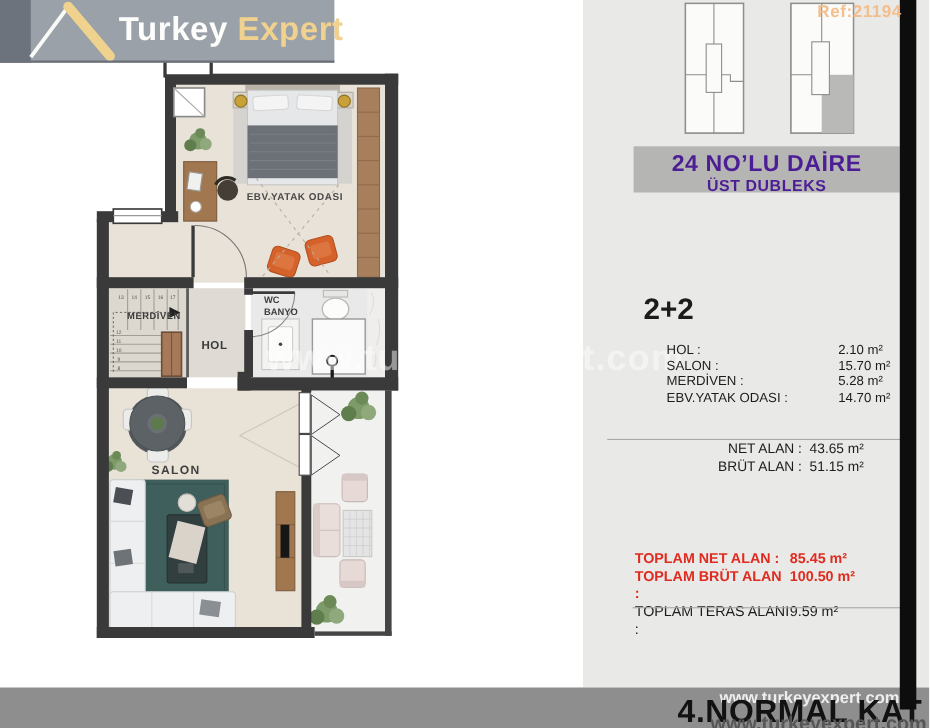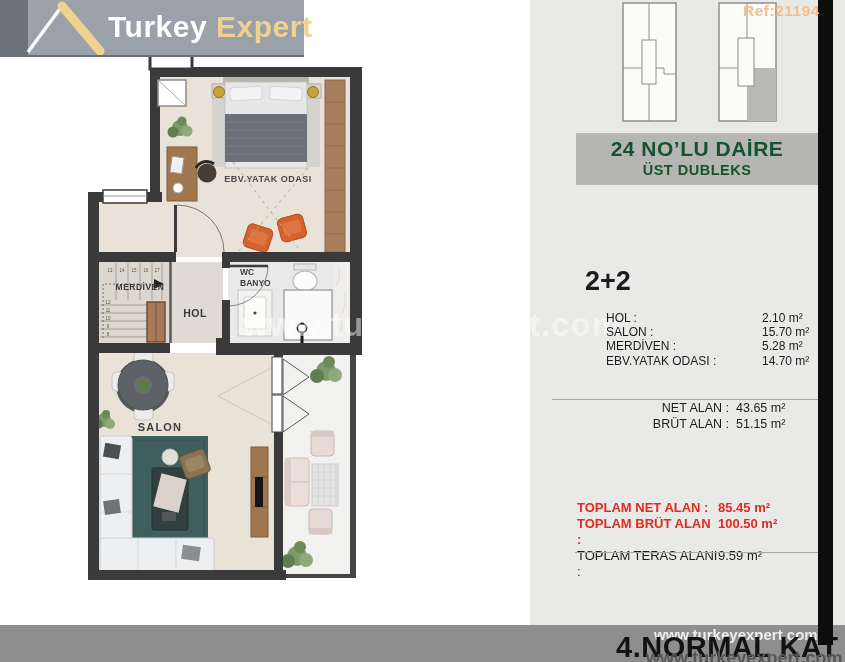--- a/index.html
+++ b/index.html
@@ -10,22 +10,22 @@
   .logo-band{left:0;top:0;width:304px;height:55px;background:#9ba1a9;
              border-bottom:2px solid rgba(80,85,92,.65);z-index:4;}
   .logo-dark{left:0;top:0;width:28px;height:57px;background:#6d737c;}
   .logo-text{left:108px;top:10px;font-size:30px;font-weight:bold;letter-spacing:.5px;white-space:nowrap;}
   .brand1{color:#fdfdfc;}
   .brand2{color:#f0d28e;}
   .ref{left:743px;top:2px;font-size:15.5px;font-weight:bold;color:rgba(243,188,136,.95);
        letter-spacing:.5px;z-index:9;}
   
   .right-panel{left:530px;top:0;width:315px;height:625px;background:#e9e9e7;z-index:1;}
-  .title-bar{left:576px;top:133px;width:242px;height:52px;background:#b5b5b3;text-align:center;
-             color:#14532d;z-index:3;}
+  .title-bar{left:576px;top:133px;width:242px;height:42px;background:#b5b5b3;text-align:center;
+             color:#4c1d95;z-index:3;}
   .title-bar .l1{font-size:21px;font-weight:bold;letter-spacing:.5px;padding-top:4px;}
   .title-bar .l2{font-size:14.5px;font-weight:bold;letter-spacing:.5px;margin-top:1px;}
   .unit-type{left:585px;top:266px;font-size:27px;font-weight:bold;color:#1c1c1c;z-index:3;}
   .room-list{left:586px;top:311px;z-index:3;font-size:12px;color:#1c1c1c;}
   .room-row{display:grid;grid-template-columns:156px 80px;line-height:14.2px;margin-left:20px;}
   .divider{height:1px;background:#a8a8a6;z-index:3;}
   .net-list{left:586px;top:401px;z-index:3;font-size:12.5px;color:#1c1c1c;}
   .net-row{display:grid;grid-template-columns:150px 80px;line-height:15.5px;}
   .net-row .lbl{text-align:right;padding-right:7px;}
   .total-list{left:577px;top:500px;z-index:3;font-size:13px;color:#1c1c1c;}

